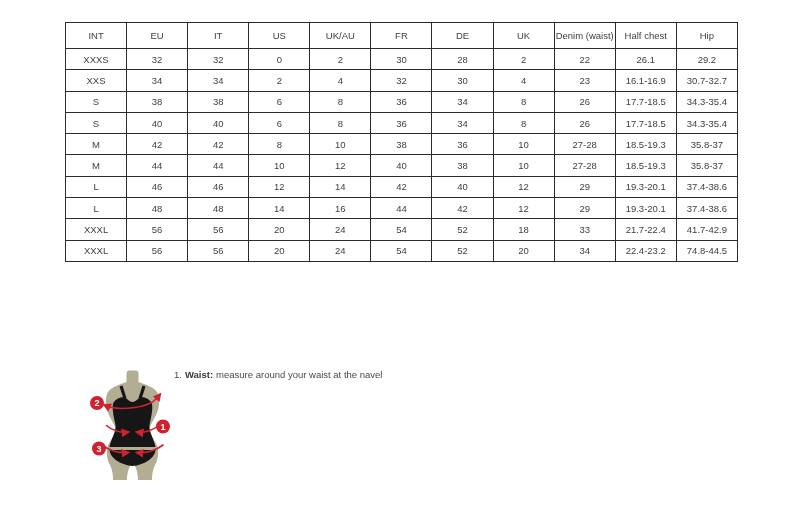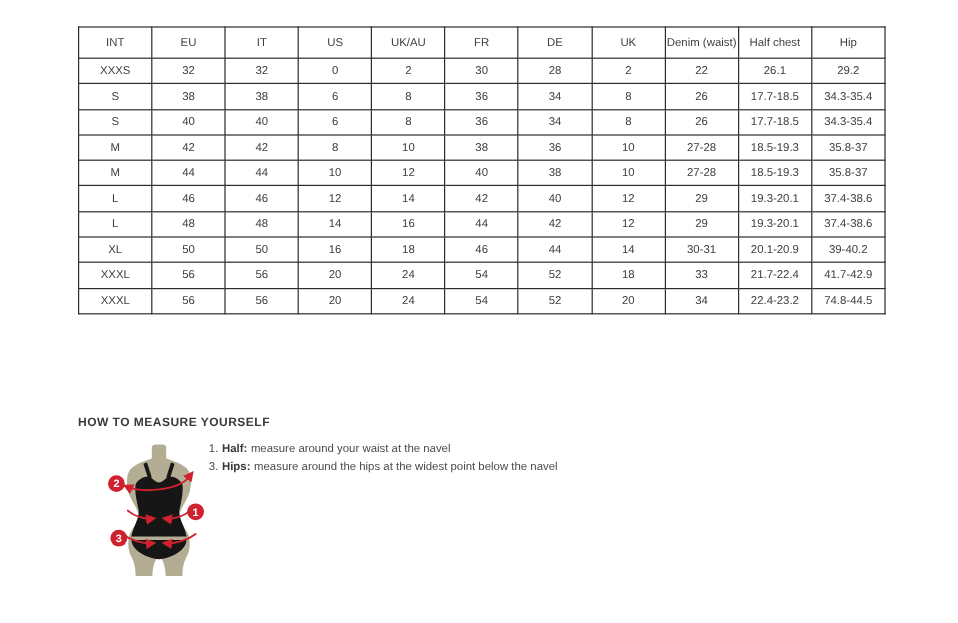--- a/index.html
+++ b/index.html
@@ -59,20 +59,33 @@
           <td>0</td>
           <td>2</td>
           <td>30</td>
           <td>28</td>
           <td>2</td>
           <td>22</td>
           <td>26.1</td>
           <td>29.2</td>
         </tr>
         <tr>
+          <td>XXS</td>
+          <td>34</td>
+          <td>34</td>
+          <td>2</td>
+          <td>4</td>
+          <td>32</td>
+          <td>30</td>
+          <td>4</td>
+          <td>23</td>
+          <td>16.1-16.9</td>
+          <td>30.7-32.7</td>
+        </tr>
+        <tr>
           <td>S</td>
           <td>38</td>
           <td>38</td>
           <td>6</td>
           <td>8</td>
           <td>36</td>
           <td>34</td>
           <td>8</td>
           <td>26</td>
           <td>17.7-18.5</td>
@@ -135,33 +148,20 @@
           <td>48</td>
           <td>48</td>
           <td>14</td>
           <td>16</td>
           <td>44</td>
           <td>42</td>
           <td>12</td>
           <td>29</td>
           <td>19.3-20.1</td>
           <td>37.4-38.6</td>
-        </tr>
-        <tr>
-          <td>XL</td>
-          <td>50</td>
-          <td>50</td>
-          <td>16</td>
-          <td>18</td>
-          <td>46</td>
-          <td>44</td>
-          <td>14</td>
-          <td>30-31</td>
-          <td>20.1-20.9</td>
-          <td>39-40.2</td>
         </tr>
         <tr>
           <td>XXXL</td>
           <td>56</td>
           <td>56</td>
           <td>20</td>
           <td>24</td>
           <td>54</td>
           <td>52</td>
           <td>18</td>
@@ -178,21 +178,20 @@
           <td>54</td>
           <td>52</td>
           <td>20</td>
           <td>34</td>
           <td>22.4-23.2</td>
           <td>74.8-44.5</td>
         </tr>
       </tbody>
   </table>
 
-  <h2 class="measure-title">HOW TO MEASURE YOURSELF</h2>
 
   <svg class="figure" viewBox="0 0 105 140" width="105" height="140">
     <defs>
       <marker id="ah-end" markerWidth="5.5" markerHeight="5.5" refX="4" refY="2.75" orient="auto">
         <path d="M0,0 L5.5,2.75 L0,5.5 Z" fill="#d0222e"></path>
       </marker>
       <marker id="ah-start" markerWidth="5.5" markerHeight="5.5" refX="1.5" refY="2.75" orient="auto-start-reverse">
         <path d="M0,0 L5.5,2.75 L0,5.5 Z" fill="#d0222e"></path>
       </marker>
     </defs>
@@ -239,20 +238,17 @@
       <text class="badge-num" x="83" y="61.7" text-anchor="middle">1</text>
     </g>
     <g>
       <circle cx="19" cy="80.5" r="7" fill="#d0222e"></circle>
       <text class="badge-num" x="19" y="83.7" text-anchor="middle">3</text>
     </g>
   </svg>
 
   <div class="steps">
     <div class="step">
-      <span class="num">1.</span><span class="lbl">Half:</span><span>measure around your waist at the navel</span>
-    </div>
-    <div class="step">
-      <span class="num">3.</span><span class="lbl">Hips:</span><span>measure around the hips at the widest point below the navel</span>
+      <span class="num">1.</span><span class="lbl">Waist:</span><span>measure around your waist at the navel</span>
     </div>
   </div>
 
 </div>
 
 </body></html>

